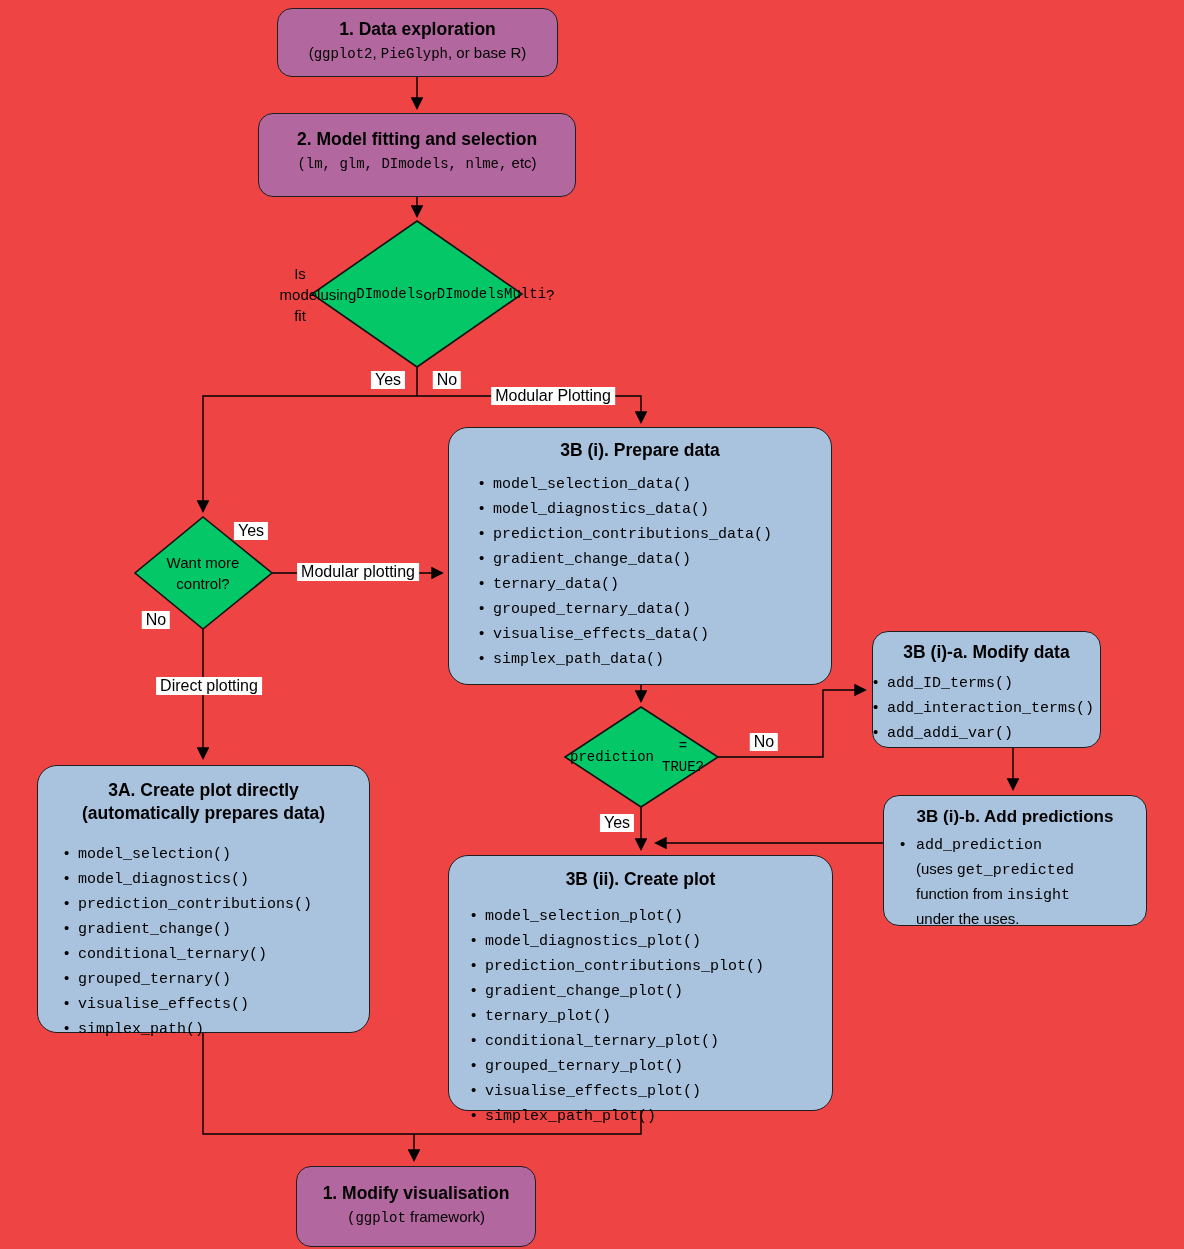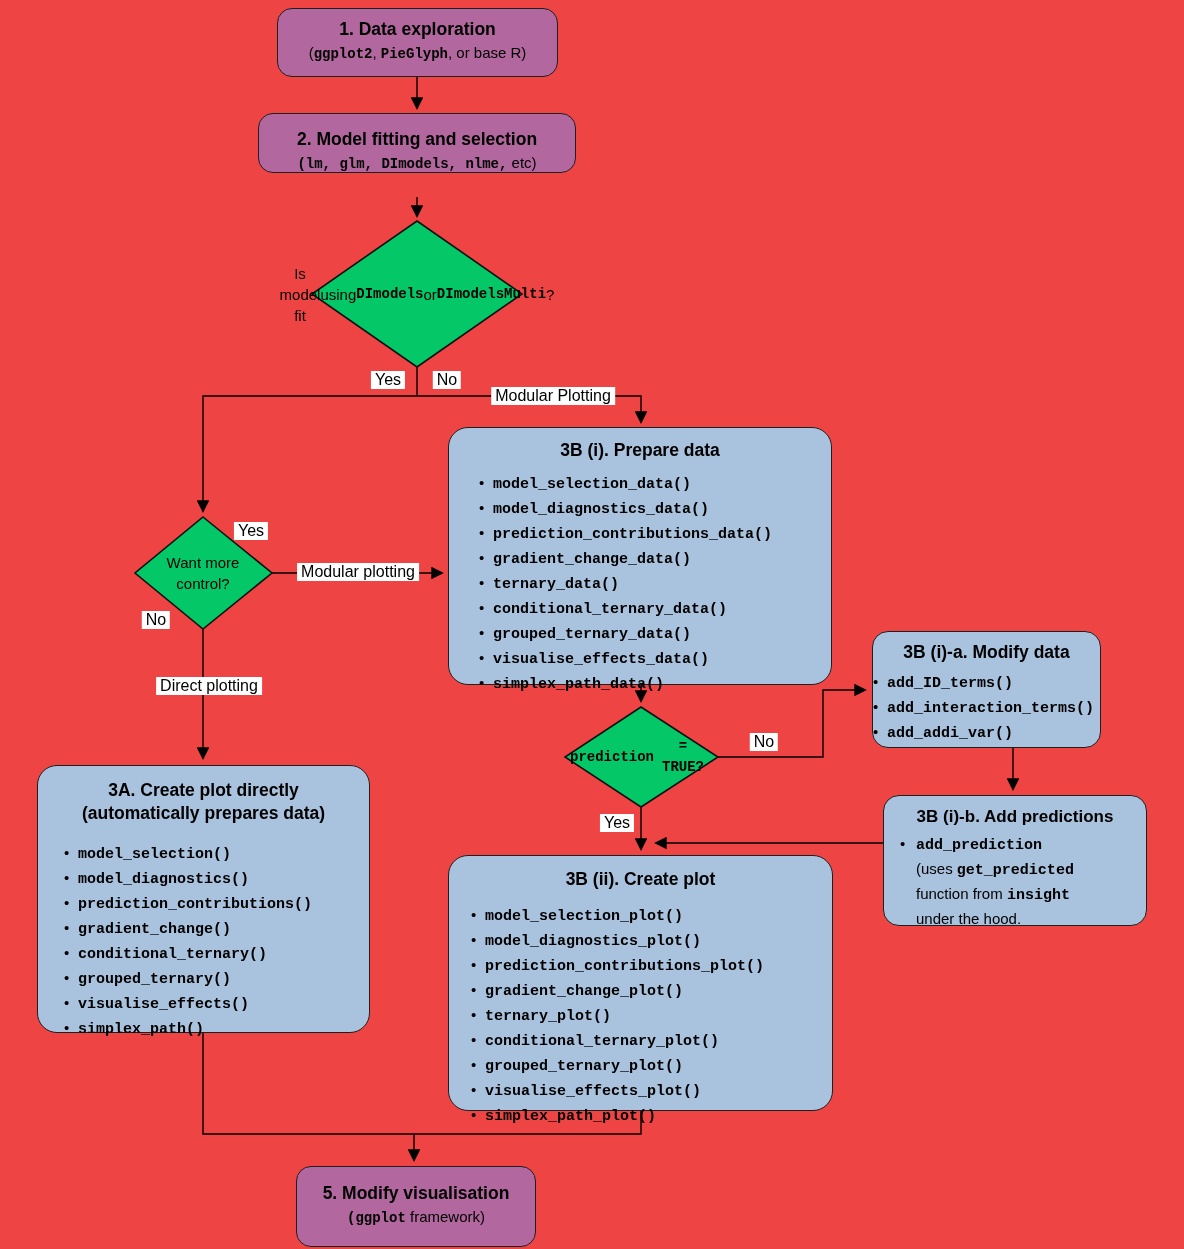--- a/index.html
+++ b/index.html
@@ -8,21 +8,21 @@
   svg.wires{position:absolute;left:0;top:0;z-index:1;}
   .edge{fill:none;stroke:#000;stroke-width:1.4px;}
   .diamond{fill:#04c868;stroke:#111;stroke-width:1.6px;}
 
   .node{position:absolute;box-sizing:border-box;border:1.7px solid #1f1f1f;
         text-align:center;z-index:2;}
   .purple{background:#b2689e;border-radius:15px;}
   .blue{background:#a9c2dd;border-radius:20px;}
   .node h2{margin:0;font-size:17.5px;line-height:23px;font-weight:bold;}
   .sub{font-size:15px;line-height:20px;margin-top:2px;}
-  .mono{font-family:"Liberation Mono","DejaVu Sans Mono",monospace;font-weight:bold;}
+  .mono{font-family:"Liberation Mono","DejaVu Sans Mono",monospace;}
   .sub .mono{font-size:14px;}
   ul.fns{list-style:none;margin:0;padding:0;text-align:left;}
   ul.fns li{font-size:15px;line-height:23px;white-space:nowrap;}
   ul.fns li .dot{display:inline-block;width:14px;}
   ul.fns li .mono{font-size:15px;}
 
   .dlabel{position:absolute;z-index:2;display:flex;align-items:center;
           justify-content:center;text-align:center;font-size:15px;line-height:21px;}
   .dlabel .mono{font-size:14px;}
   .elabel{position:absolute;z-index:3;transform:translate(-50%,-50%);
@@ -62,21 +62,21 @@
     <polygon class="diamond" points="417,221 522,294 417,367 312,294"></polygon>
     <polygon class="diamond" points="203,517 272,573 203,629 135,573"></polygon>
     <polygon class="diamond" points="641,707 718,757 641,807 565,757"></polygon>
   </svg>
 
   <div class="node purple" style="left:277px;top:8px;width:281px;height:69px;padding-top:9px;">
     <h2>1. Data exploration</h2>
     <div class="sub"><span>(</span><span class="mono">ggplot2</span><span>, </span><span class="mono">PieGlyph</span><span>, or base R)</span></div>
   </div>
 
-  <div class="node purple" style="left:258px;top:113px;width:318px;height:60px;padding-top:14px;">
+  <div class="node purple" style="left:258px;top:113px;width:318px;height:84px;padding-top:14px;">
     <h2>2. Model fitting and selection</h2>
     <div class="sub"><span class="mono">(lm, glm, DImodels, nlme,</span><span> etc)</span></div>
   </div>
 
   <div class="dlabel" style="left:317px;top:231px;width:200px;height:126px;">
       <span>Is model fit</span>
       <br>
       <span>using </span>
       <span class="mono">DImodels</span>
       <span> or</span>
@@ -94,41 +94,40 @@
     </div>
 
   <div class="node blue" style="left:448px;top:427px;width:384px;height:258px;padding-top:11px;">
     <h2>3B (i). Prepare data</h2>
     <ul class="fns" style="margin-top:9px;padding-left:30px;">
         <li><span class="dot">•</span><span class="mono">model_selection_data()</span></li>
         <li><span class="dot">•</span><span class="mono">model_diagnostics_data()</span></li>
         <li><span class="dot">•</span><span class="mono">prediction_contributions_data()</span></li>
         <li><span class="dot">•</span><span class="mono">gradient_change_data()</span></li>
         <li><span class="dot">•</span><span class="mono">ternary_data()</span></li>
-        <li><span class="dot">•</span><span class="mono">conditional_ternary_data()</span></li>
         <li><span class="dot">•</span><span class="mono">grouped_ternary_data()</span></li>
         <li><span class="dot">•</span><span class="mono">visualise_effects_data()</span></li>
         <li><span class="dot">•</span><span class="mono">simplex_path_data()</span></li>
       </ul>
   </div>
 
   <div class="node blue" style="left:872px;top:631px;width:229px;height:117px;padding-top:9px;border-radius:16px;">
     <h2>3B (i)-a. Modify data</h2>
     <ul class="fns" style="margin-top:6px;">
         <li><span class="dot">•</span><span class="mono">add_ID_terms()</span></li>
         <li><span class="dot">•</span><span class="mono">add_interaction_terms()</span></li>
         <li><span class="dot">•</span><span class="mono">add_addi_var()</span></li>
       </ul>
   </div>
 
   <div class="node blue" style="left:883px;top:795px;width:264px;height:131px;padding-top:9px;border-radius:16px;">
     <h2 style="font-size:17px;">3B (i)-b. Add predictions</h2>
     <div class="pbul">
       <span class="hang">•</span>
-      <span><span class="mono">add_prediction</span><br><span>(uses </span><span class="mono">get_predicted</span><br><span>function from </span><span class="mono">insight</span><br><span>under the hood.</span></span>
+      <span><span class="mono">add_prediction</span><br><span>(uses </span><span class="mono">get_predicted</span><br><span>function from </span><span class="mono">insight</span><br><span>under the uses.</span></span>
     </div>
   </div>
 
   <div class="node blue" style="left:37px;top:765px;width:333px;height:268px;padding-top:13px;">
     <h2 style="padding:0 14px;">3A. Create plot directly (automatically prepares data)</h2>
     <ul class="fns" style="margin-top:16px;padding-left:26px;">
         <li><span class="dot">•</span><span class="mono">model_selection()</span></li>
         <li><span class="dot">•</span><span class="mono">model_diagnostics()</span></li>
         <li><span class="dot">•</span><span class="mono">prediction_contributions()</span></li>
         <li><span class="dot">•</span><span class="mono">gradient_change()</span></li>
@@ -148,21 +147,21 @@
         <li><span class="dot">•</span><span class="mono">gradient_change_plot()</span></li>
         <li><span class="dot">•</span><span class="mono">ternary_plot()</span></li>
         <li><span class="dot">•</span><span class="mono">conditional_ternary_plot()</span></li>
         <li><span class="dot">•</span><span class="mono">grouped_ternary_plot()</span></li>
         <li><span class="dot">•</span><span class="mono">visualise_effects_plot()</span></li>
         <li><span class="dot">•</span><span class="mono">simplex_path_plot()</span></li>
       </ul>
   </div>
 
   <div class="node purple" style="left:296px;top:1166px;width:240px;height:81px;padding-top:15px;">
-    <h2>5. Modify visualisation</h2>
+    <h2>1. Modify visualisation</h2>
     <div class="sub"><span class="mono">(ggplot</span><span> framework)</span></div>
   </div>
 
   <div class="elabel" style="left:388px;top:380px;">Yes</div>
   <div class="elabel" style="left:447px;top:380px;">No</div>
   <div class="elabel" style="left:553px;top:396px;">Modular Plotting</div>
   <div class="elabel" style="left:251px;top:531px;">Yes</div>
   <div class="elabel" style="left:358px;top:572px;">Modular plotting</div>
   <div class="elabel" style="left:156px;top:620px;">No</div>
   <div class="elabel" style="left:209px;top:686px;">Direct plotting</div>

